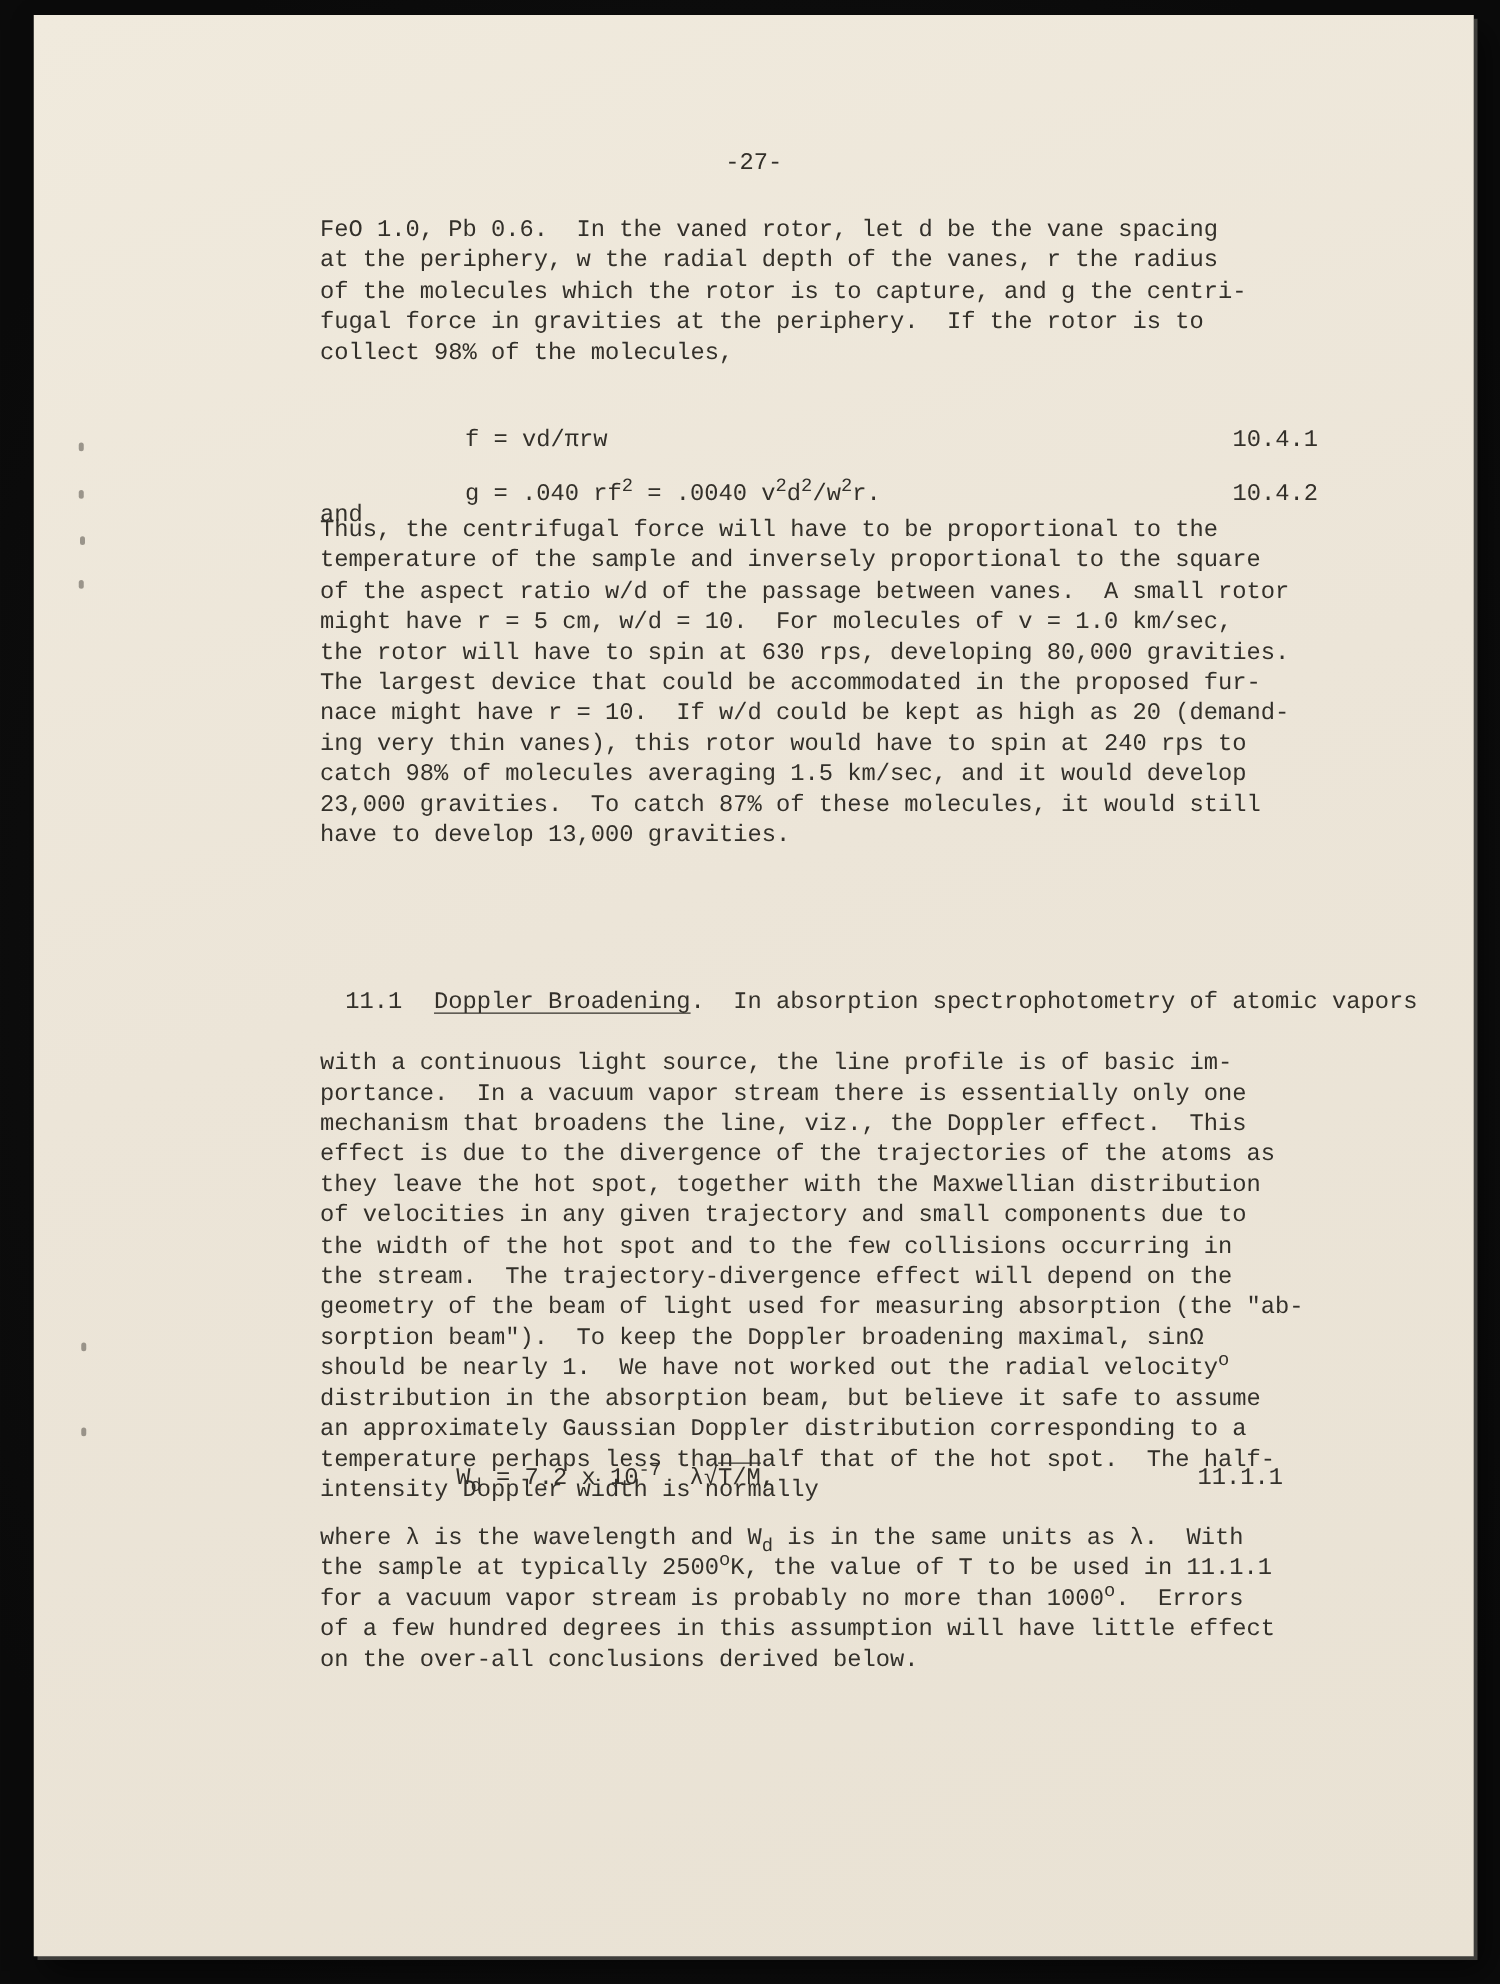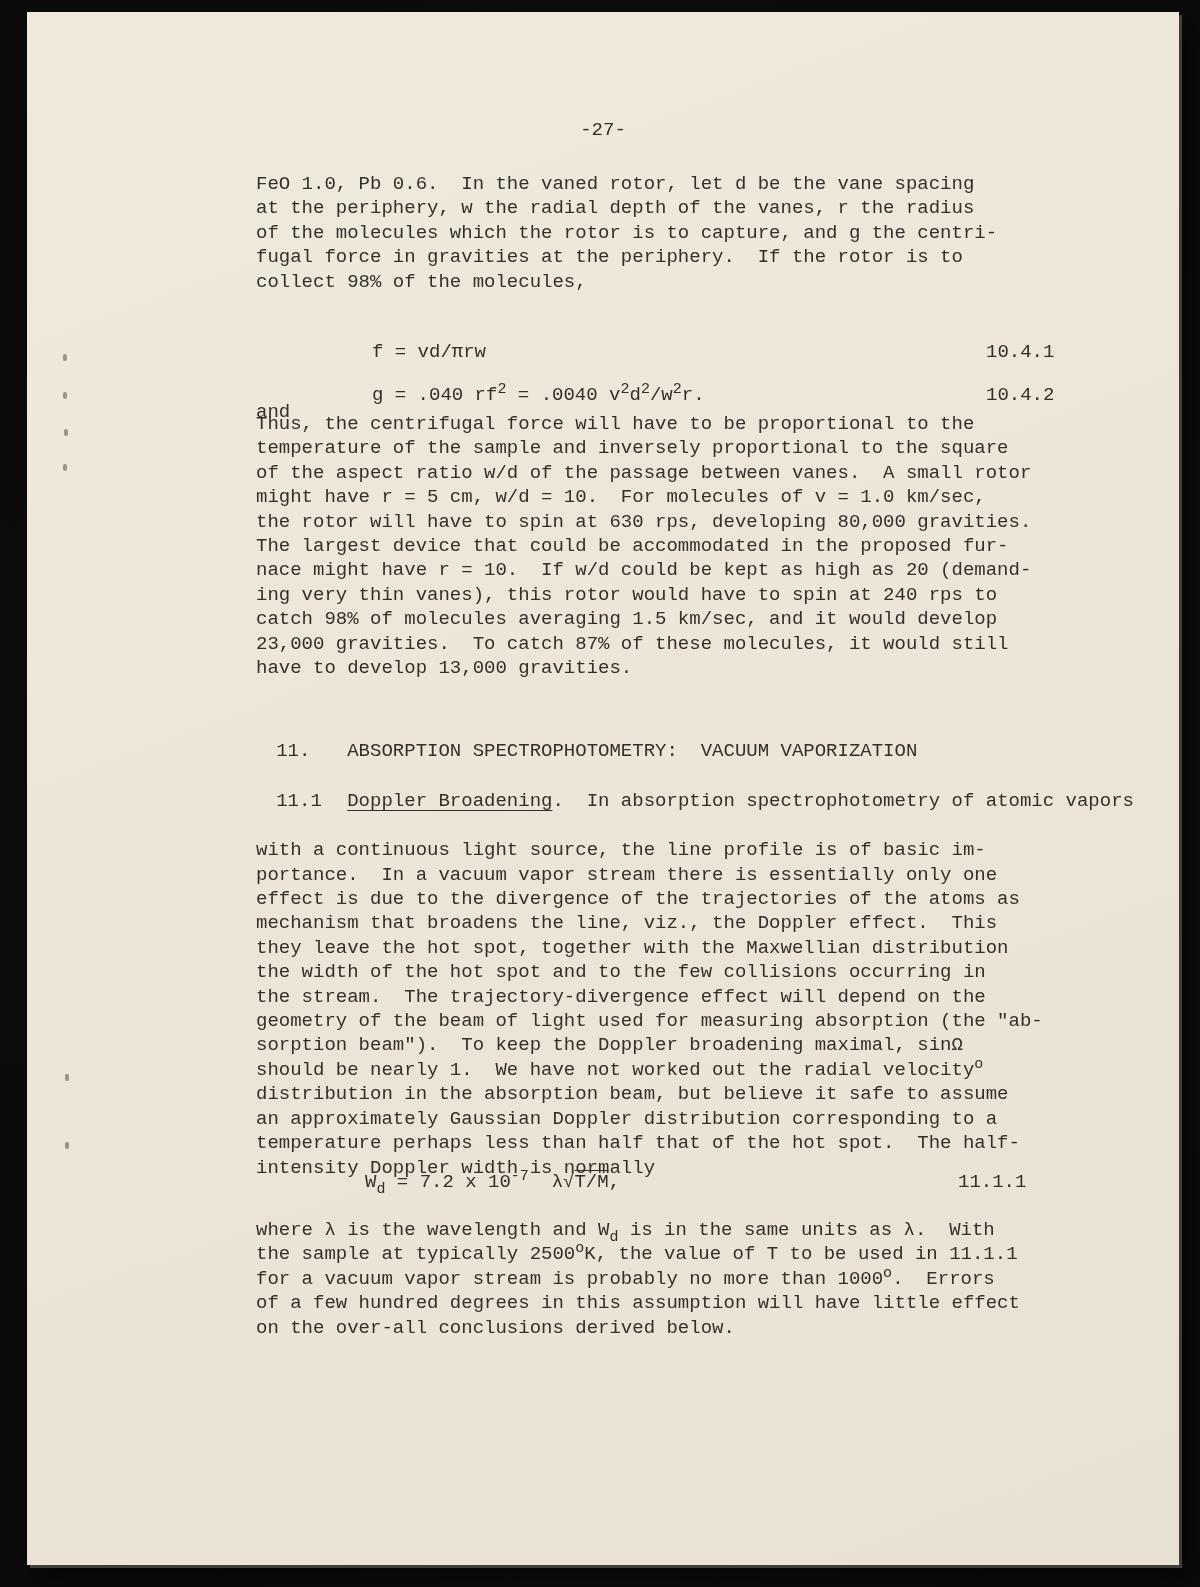--- a/index.html
+++ b/index.html
@@ -92,35 +92,31 @@
       <div class="tl">might have r = 5 cm, w/d = 10.  For molecules of v = 1.0 km/sec,</div>
       <div class="tl">the rotor will have to spin at 630 rps, developing 80,000 gravities.</div>
       <div class="tl">The largest device that could be accommodated in the proposed fur-</div>
       <div class="tl">nace might have r = 10.  If w/d could be kept as high as 20 (demand-</div>
       <div class="tl">ing very thin vanes), this rotor would have to spin at 240 rps to</div>
       <div class="tl">catch 98% of molecules averaging 1.5 km/sec, and it would develop</div>
       <div class="tl">23,000 gravities.  To catch 87% of these molecules, it would still</div>
       <div class="tl">have to develop 13,000 gravities.</div>
     </div>
 
-    <div class="gutter-block" style="top:703px;">
-      <div class="tl">
-        <span class="gut">11.</span><span>ABSORPTION SPECTROPHOTOMETRY:  VACUUM VAPORIZATION</span>
-      </div>
-    </div>
 
     <div class="gutter-block" style="top:753px;">
       <div class="tl">
         <span class="gut">11.1</span><span class="ul">Doppler Broadening</span><span>.</span><span>  In absorption spectrophotometry of atomic vapors</span>
       </div>
       <div class="tl cont">with a continuous light source, the line profile is of basic im-</div>
       <div class="tl cont">portance.  In a vacuum vapor stream there is essentially only one</div>
+      <div class="tl cont">mechanism that broadens the line, viz., the Doppler effect.  This</div>
       <div class="tl cont">effect is due to the divergence of the trajectories of the atoms as</div>
-      <div class="tl cont">mechanism that broadens the line, viz., the Doppler effect.  This</div>
       <div class="tl cont">they leave the hot spot, together with the Maxwellian distribution</div>
+      <div class="tl cont">of velocities in any given trajectory and small components due to</div>
       <div class="tl cont">the width of the hot spot and to the few collisions occurring in</div>
       <div class="tl cont">the stream.  The trajectory-divergence effect will depend on the</div>
       <div class="tl cont">geometry of the beam of light used for measuring absorption (the "ab-</div>
       <div class="tl cont">sorption beam").  To keep the Doppler broadening maximal, sinΩ</div>
       <div class="tl cont">should be nearly 1.  We have not worked out the radial velocity<sup>o</sup></div>
       <div class="tl cont">distribution in the absorption beam, but believe it safe to assume</div>
       <div class="tl cont">an approximately Gaussian Doppler distribution corresponding to a</div>
       <div class="tl cont">temperature perhaps less than half that of the hot spot.  The half-</div>
       <div class="tl cont">intensity Doppler width is normally</div>
     </div>

